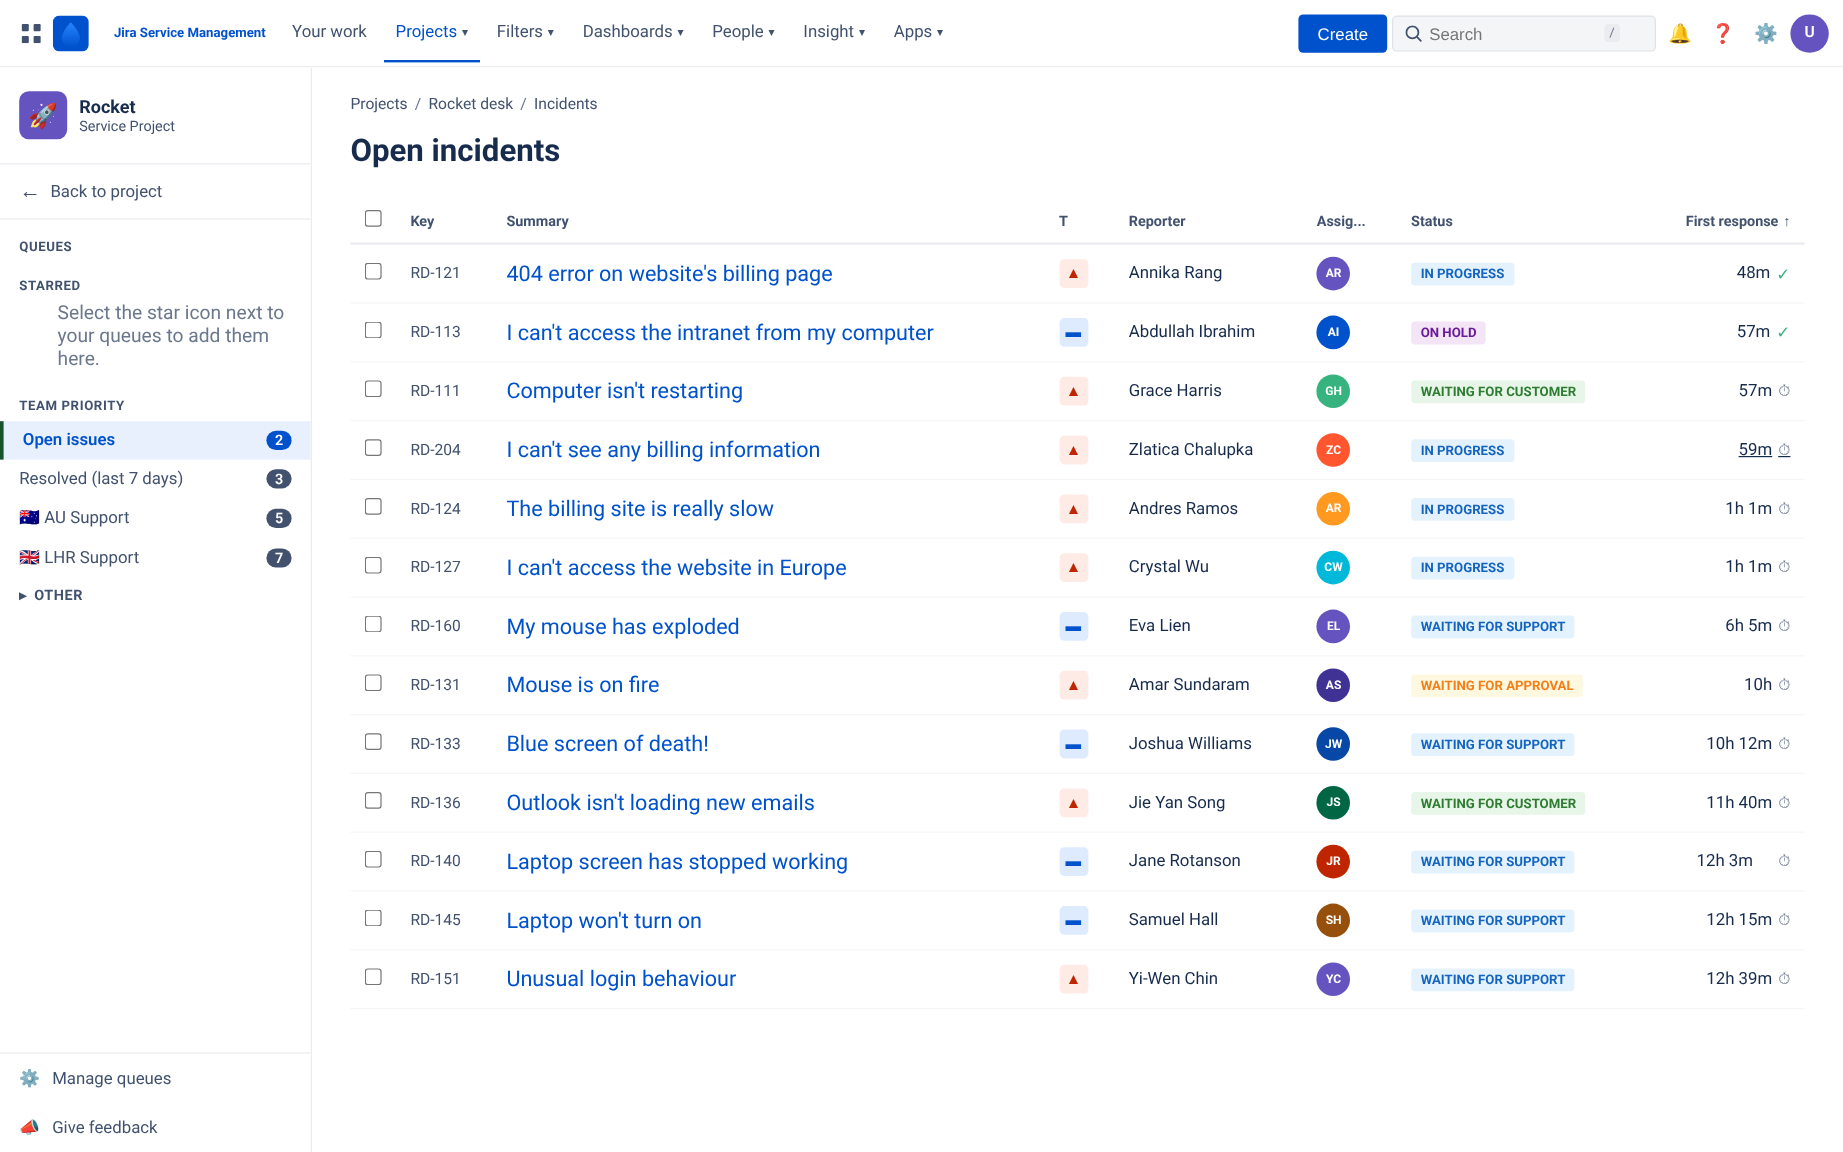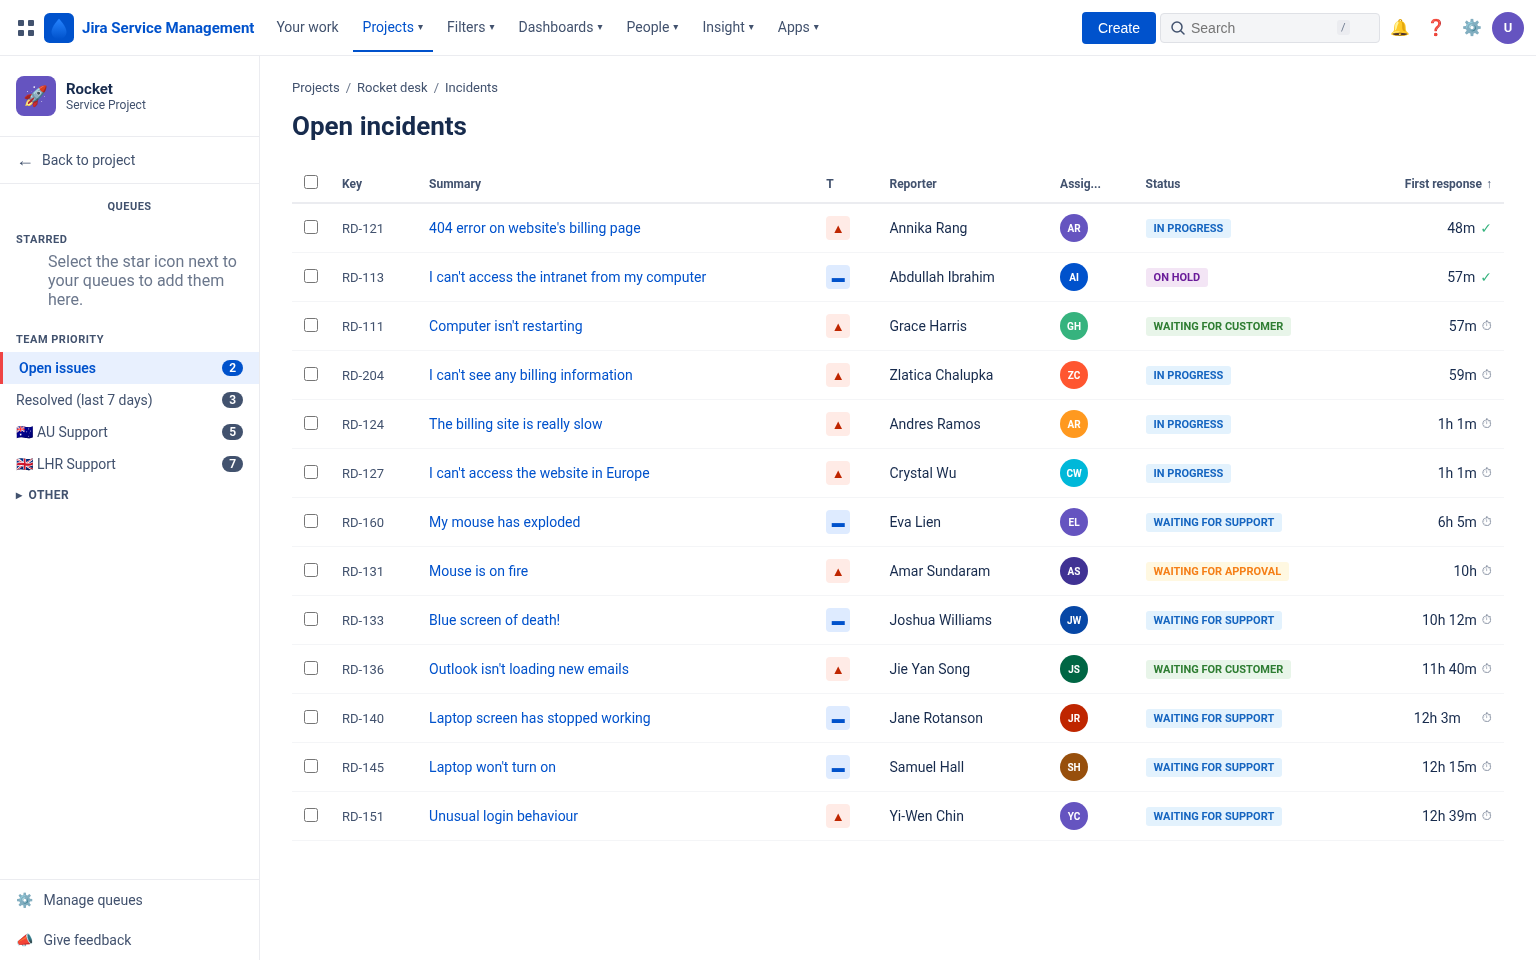--- a/index.html
+++ b/index.html
@@ -4,21 +4,21 @@
   <style>
     * { box-sizing: border-box; margin: 0; padding: 0; }
     body { font-family: -apple-system, BlinkMacSystemFont, 'Segoe UI', Roboto, sans-serif; font-size: 14px; color: #172b4d; background: #fff; }
 
     
     .topnav {
       display: flex; align-items: center; height: 56px;
       background: #fff; border-bottom: 1px solid #ebecf0;
       padding: 0 12px; gap: 4px; position: fixed; top: 0; left: 0; right: 0; z-index: 100;
     }
-    .topnav-logo { display: flex; align-items: center; gap: 8px; color: #0052cc; font-weight: 700; font-size: 15px; margin-right: 8px; }
+    .topnav-logo { display: flex; align-items: center; gap: 21px; color: #0052cc; font-weight: 700; font-size: 11px; margin-right: 8px; }
     .topnav-logo svg { width: 30px; height: 30px; }
     .topnav-apps-icon { width: 28px; height: 28px; display: flex; align-items: center; justify-content: center; cursor: pointer; border-radius: 4px; }
     .nav-item {
       display: flex; align-items: center; gap: 4px; padding: 12px 10px; height: 48px;
       font-size: 14px; color: #42526e; cursor: pointer; border-bottom: 2px solid transparent;
       white-space: nowrap;
     }
     .nav-item.active { color: #0052cc; border-bottom: 2px solid #0052cc; }
     .nav-chevron { font-size: 10px; color: #42526e; }
     .nav-spacer { flex: 1; }
@@ -45,28 +45,28 @@
     
     .sidebar {
       width: 260px; min-width: 260px; background: #fff; border-right: 1px solid #ebecf0;
       display: flex; flex-direction: column; padding: 0; overflow-y: auto;
     }
     .sidebar-project { display: flex; align-items: center; gap: 10px; padding: 20px 16px; border-bottom: 1px solid #ebecf0; }
     .sidebar-project-icon { width: 40px; height: 40px; border-radius: 8px; background: #6554c0; display: flex; align-items: center; justify-content: center; font-size: 20px; }
     .sidebar-project-name { font-weight: 700; font-size: 15px; color: #172b4d; }
     .sidebar-project-type { font-size: 12px; color: #42526e; }
     .sidebar-back { display: flex; align-items: center; gap: 8px; padding: 12px 16px; color: #42526e; cursor: pointer; border-bottom: 1px solid #ebecf0; font-size: 14px; }
-    .sidebar-section-header { font-size: 11px; font-weight: 700; color: #42526e; text-transform: uppercase; padding: 16px 16px 8px; letter-spacing: 0.5px; text-align: center; }
+    .sidebar-section-header { font-size: 11px; font-weight: 700; color: #42526e; text-transform: uppercase; padding: 16px 16px 8px; letter-spacing: 0.5px; }
     .sidebar-note { font-size: 16px; color: #6b778c; padding: 0 16px 12px; margin-left: 32px; }
     .sidebar-section-sub { font-size: 11px; font-weight: 700; color: #42526e; text-transform: uppercase; padding: 12px 16px 6px; letter-spacing: 0.5px; }
     .sidebar-item {
       display: flex; align-items: center; justify-content: space-between;
       padding: 8px 16px; cursor: pointer; color: #42526e; font-size: 14px;
     }
-    .sidebar-item.active { background: #e8f0fe; color: #0052cc; font-weight: 600; border-left: 3px solid #ef4444; }
+    .sidebar-item.active { background: #e8f0fe; color: #0052cc; font-weight: 600; border-left: 3px solid #14532d; }
     .sidebar-badge { background: #42526e; color: #fff; border-radius: 10px; padding: 1px 7px; font-size: 12px; font-weight: 600; }
     .sidebar-badge.active { background: #0052cc; }
     .sidebar-other { display: flex; align-items: center; gap: 6px; padding: 8px 16px; color: #42526e; font-size: 12px; font-weight: 700; text-transform: uppercase; cursor: pointer; letter-spacing: 0.5px; }
     .sidebar-bottom { margin-top: auto; border-top: 1px solid #ebecf0; }
     .sidebar-bottom-item { display: flex; align-items: center; gap: 10px; padding: 12px 16px; color: #42526e; cursor: pointer; font-size: 14px; }
 
     
     .main { flex: 1; overflow-y: auto; padding: 24px 32px; }
     .breadcrumb { display: flex; align-items: center; gap: 6px; font-size: 13px; color: #42526e; margin-bottom: 16px; }
     .breadcrumb a { color: #42526e; text-decoration: none; cursor: pointer; }
@@ -77,21 +77,21 @@
     .table-wrap { width: 100%; }
     table { width: 100%; border-collapse: collapse; }
     thead tr { border-bottom: 2px solid #ebecf0; }
     thead th {
       text-align: left; font-size: 12px; font-weight: 700; color: #42526e;
       padding: 10px 12px; white-space: nowrap; cursor: pointer; user-select: none;
     }
     tbody tr { border-bottom: 1px solid #f4f5f7; }
     td { padding: 10px 12px; font-size: 14px; color: #172b4d; vertical-align: middle; }
     td.key { color: #42526e; white-space: nowrap; font-size: 13px; }
-    td.summary a { color: #0052cc; text-decoration: none; font-size: 14px; }
+    td.summary a { color: #0052cc; text-decoration: none; font-size: 18px; }
     td.reporter { color: #172b4d; white-space: nowrap; }
     .type-icon { width: 24px; height: 24px; border-radius: 4px; display: flex; align-items: center; justify-content: center; font-size: 13px; font-weight: 700; }
     .type-red { background: #ffebe6; color: #bf2600; }
     .type-blue { background: #deebff; color: #0052cc; }
     .status-badge {
       display: inline-block; padding: 3px 8px; border-radius: 3px;
       font-size: 11px; font-weight: 700; text-transform: uppercase; white-space: nowrap;
     }
     .status-in-progress { background: #e3f2fd; color: #1565c0; }
     .status-on-hold { background: #f3e5f5; color: #6a1b9a; }
@@ -353,21 +353,21 @@
       <div class="type-icon type-red">▲</div>
     </td>
     <td class="reporter">Zlatica Chalupka</td>
     <td>
       <div class="avatar-img" style="background:#ff5630;">ZC</div>
     </td>
     <td>
       <span class="status-badge status-in-progress">IN PROGRESS</span>
     </td>
     <td class="first-response-cell">
-      <div style="display:flex;align-items:center;justify-content:flex-end;gap:5px;">
+      <div style="display:flex;align-items:center;justify-content:flex-end;gap:5px;text-decoration:underline;">
         <span>59m</span>
         <span class="fr-clock">⏱</span>
       </div>
     </td>
   </tr>
             <tr>
     <td>
       <input type="checkbox" class="checkbox-input" style="">
     </td>
     <td class="key">RD-124</td>

